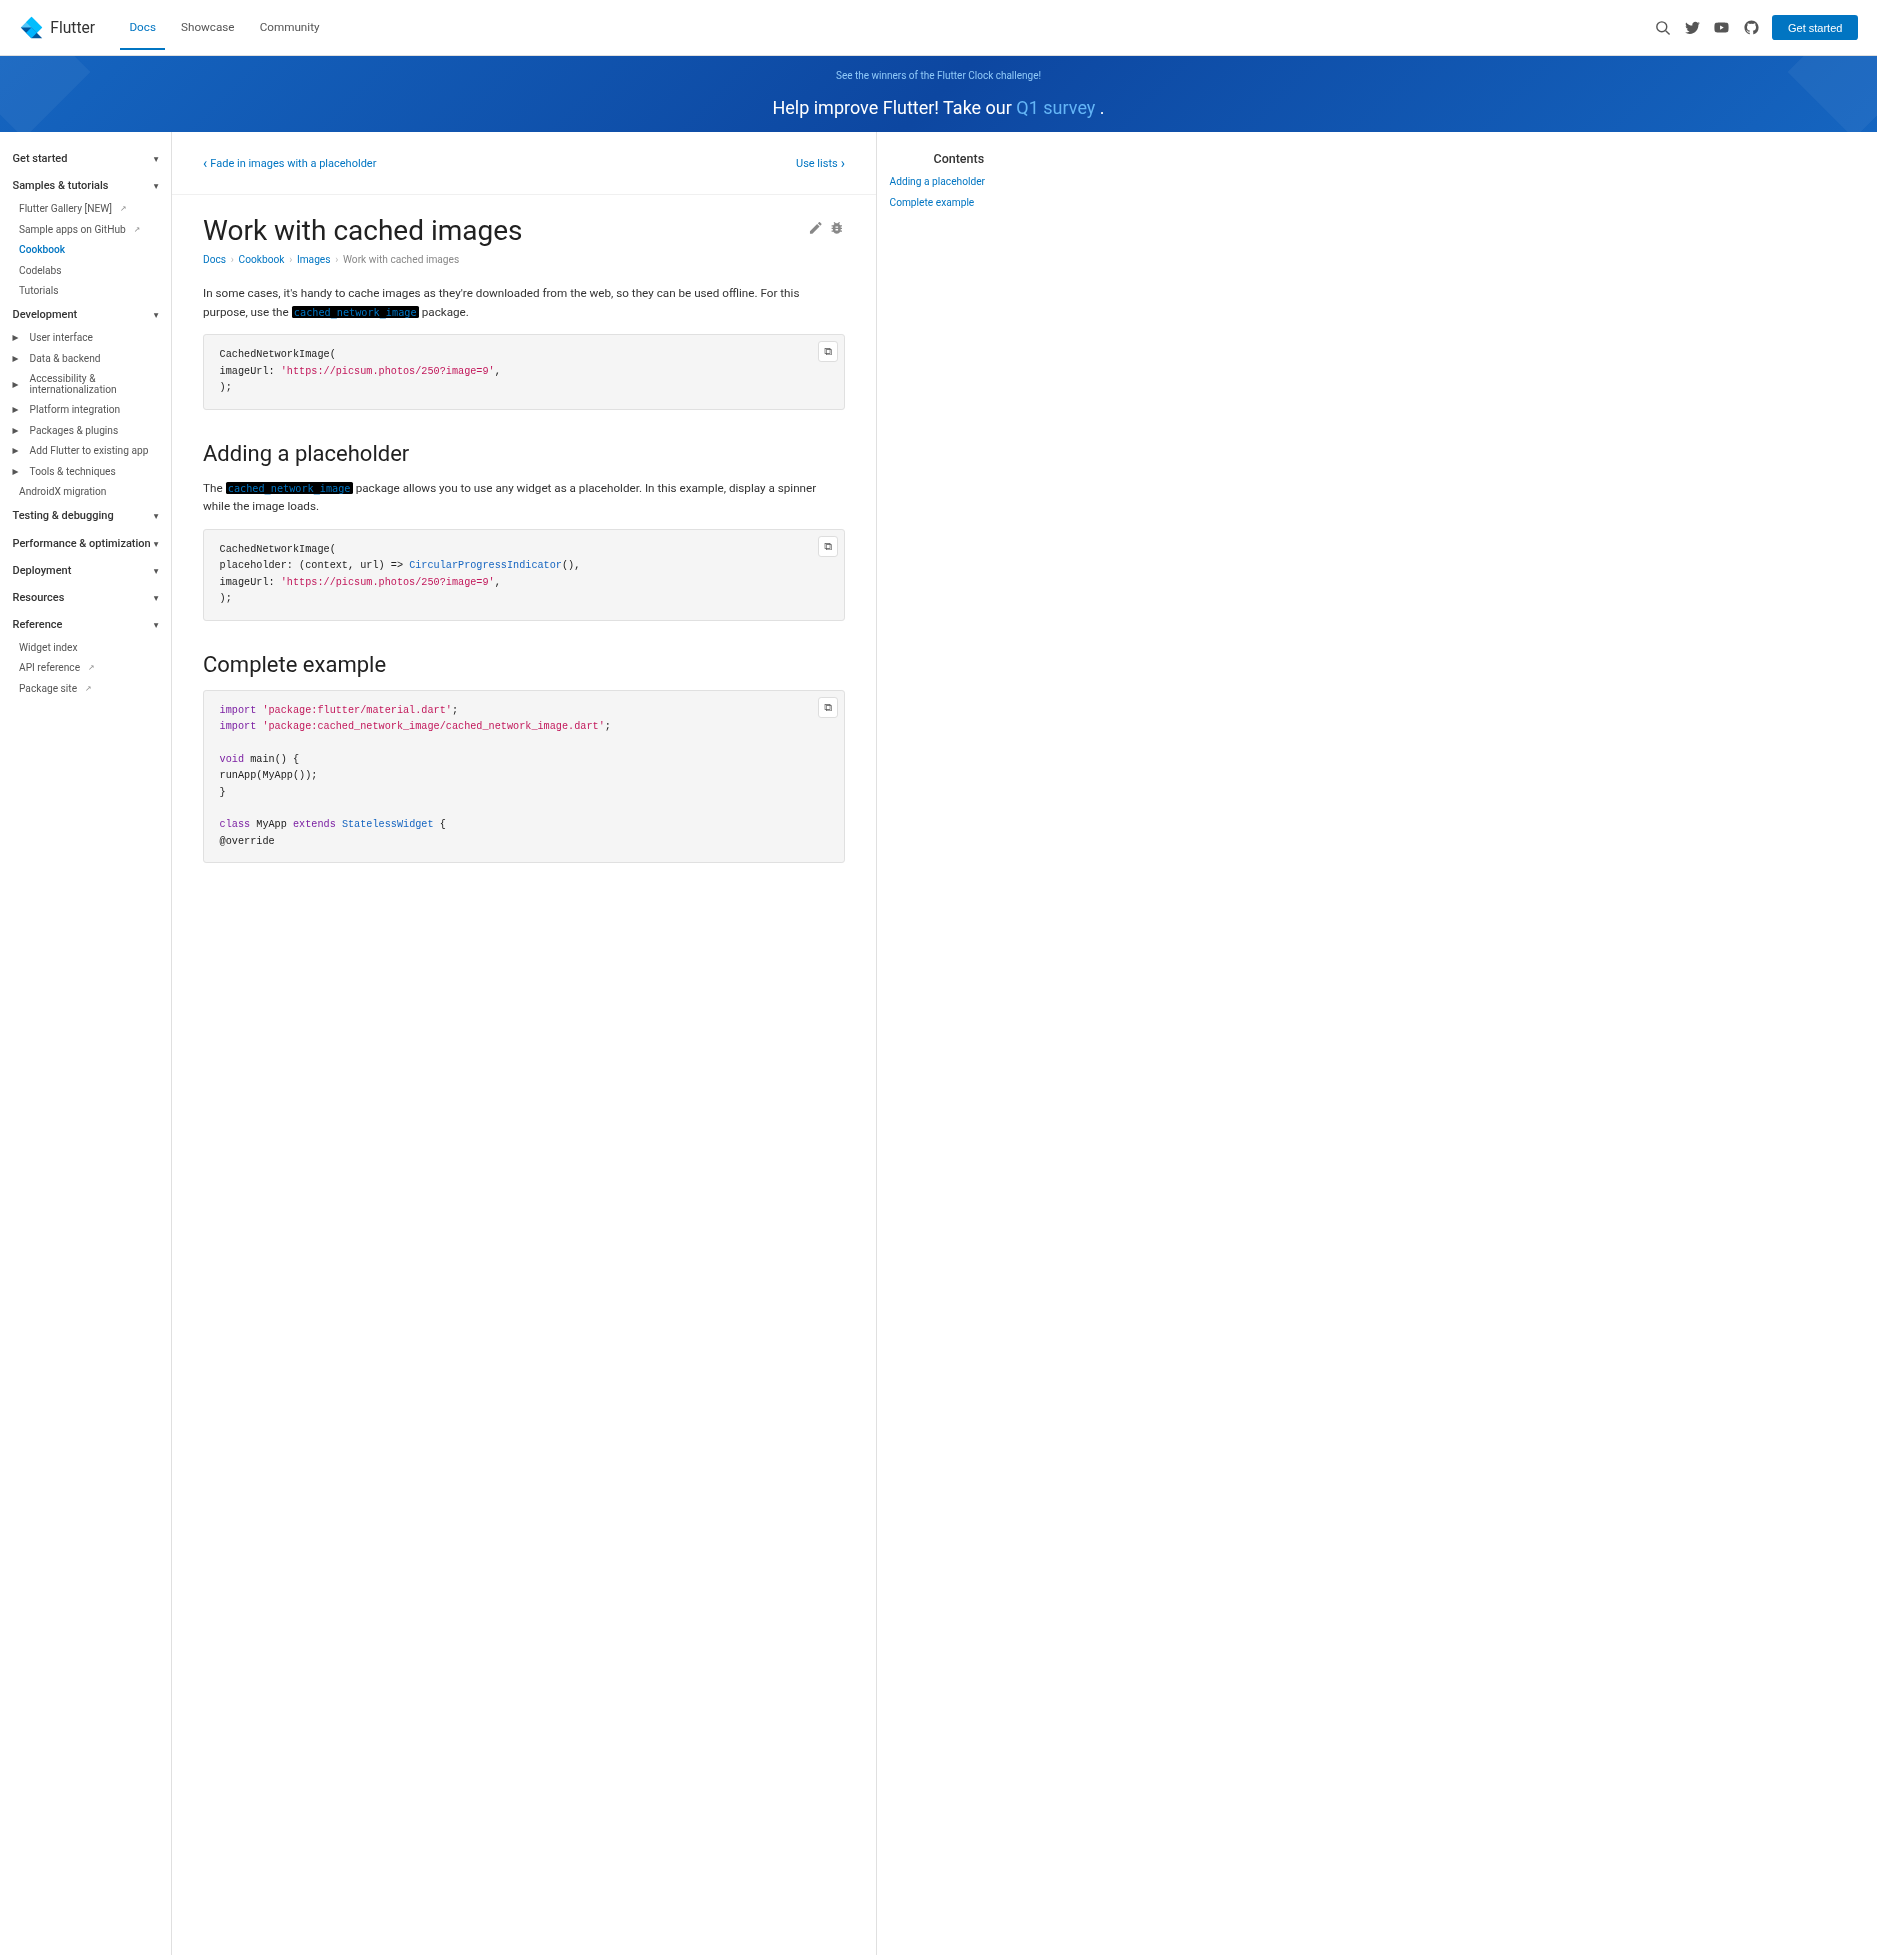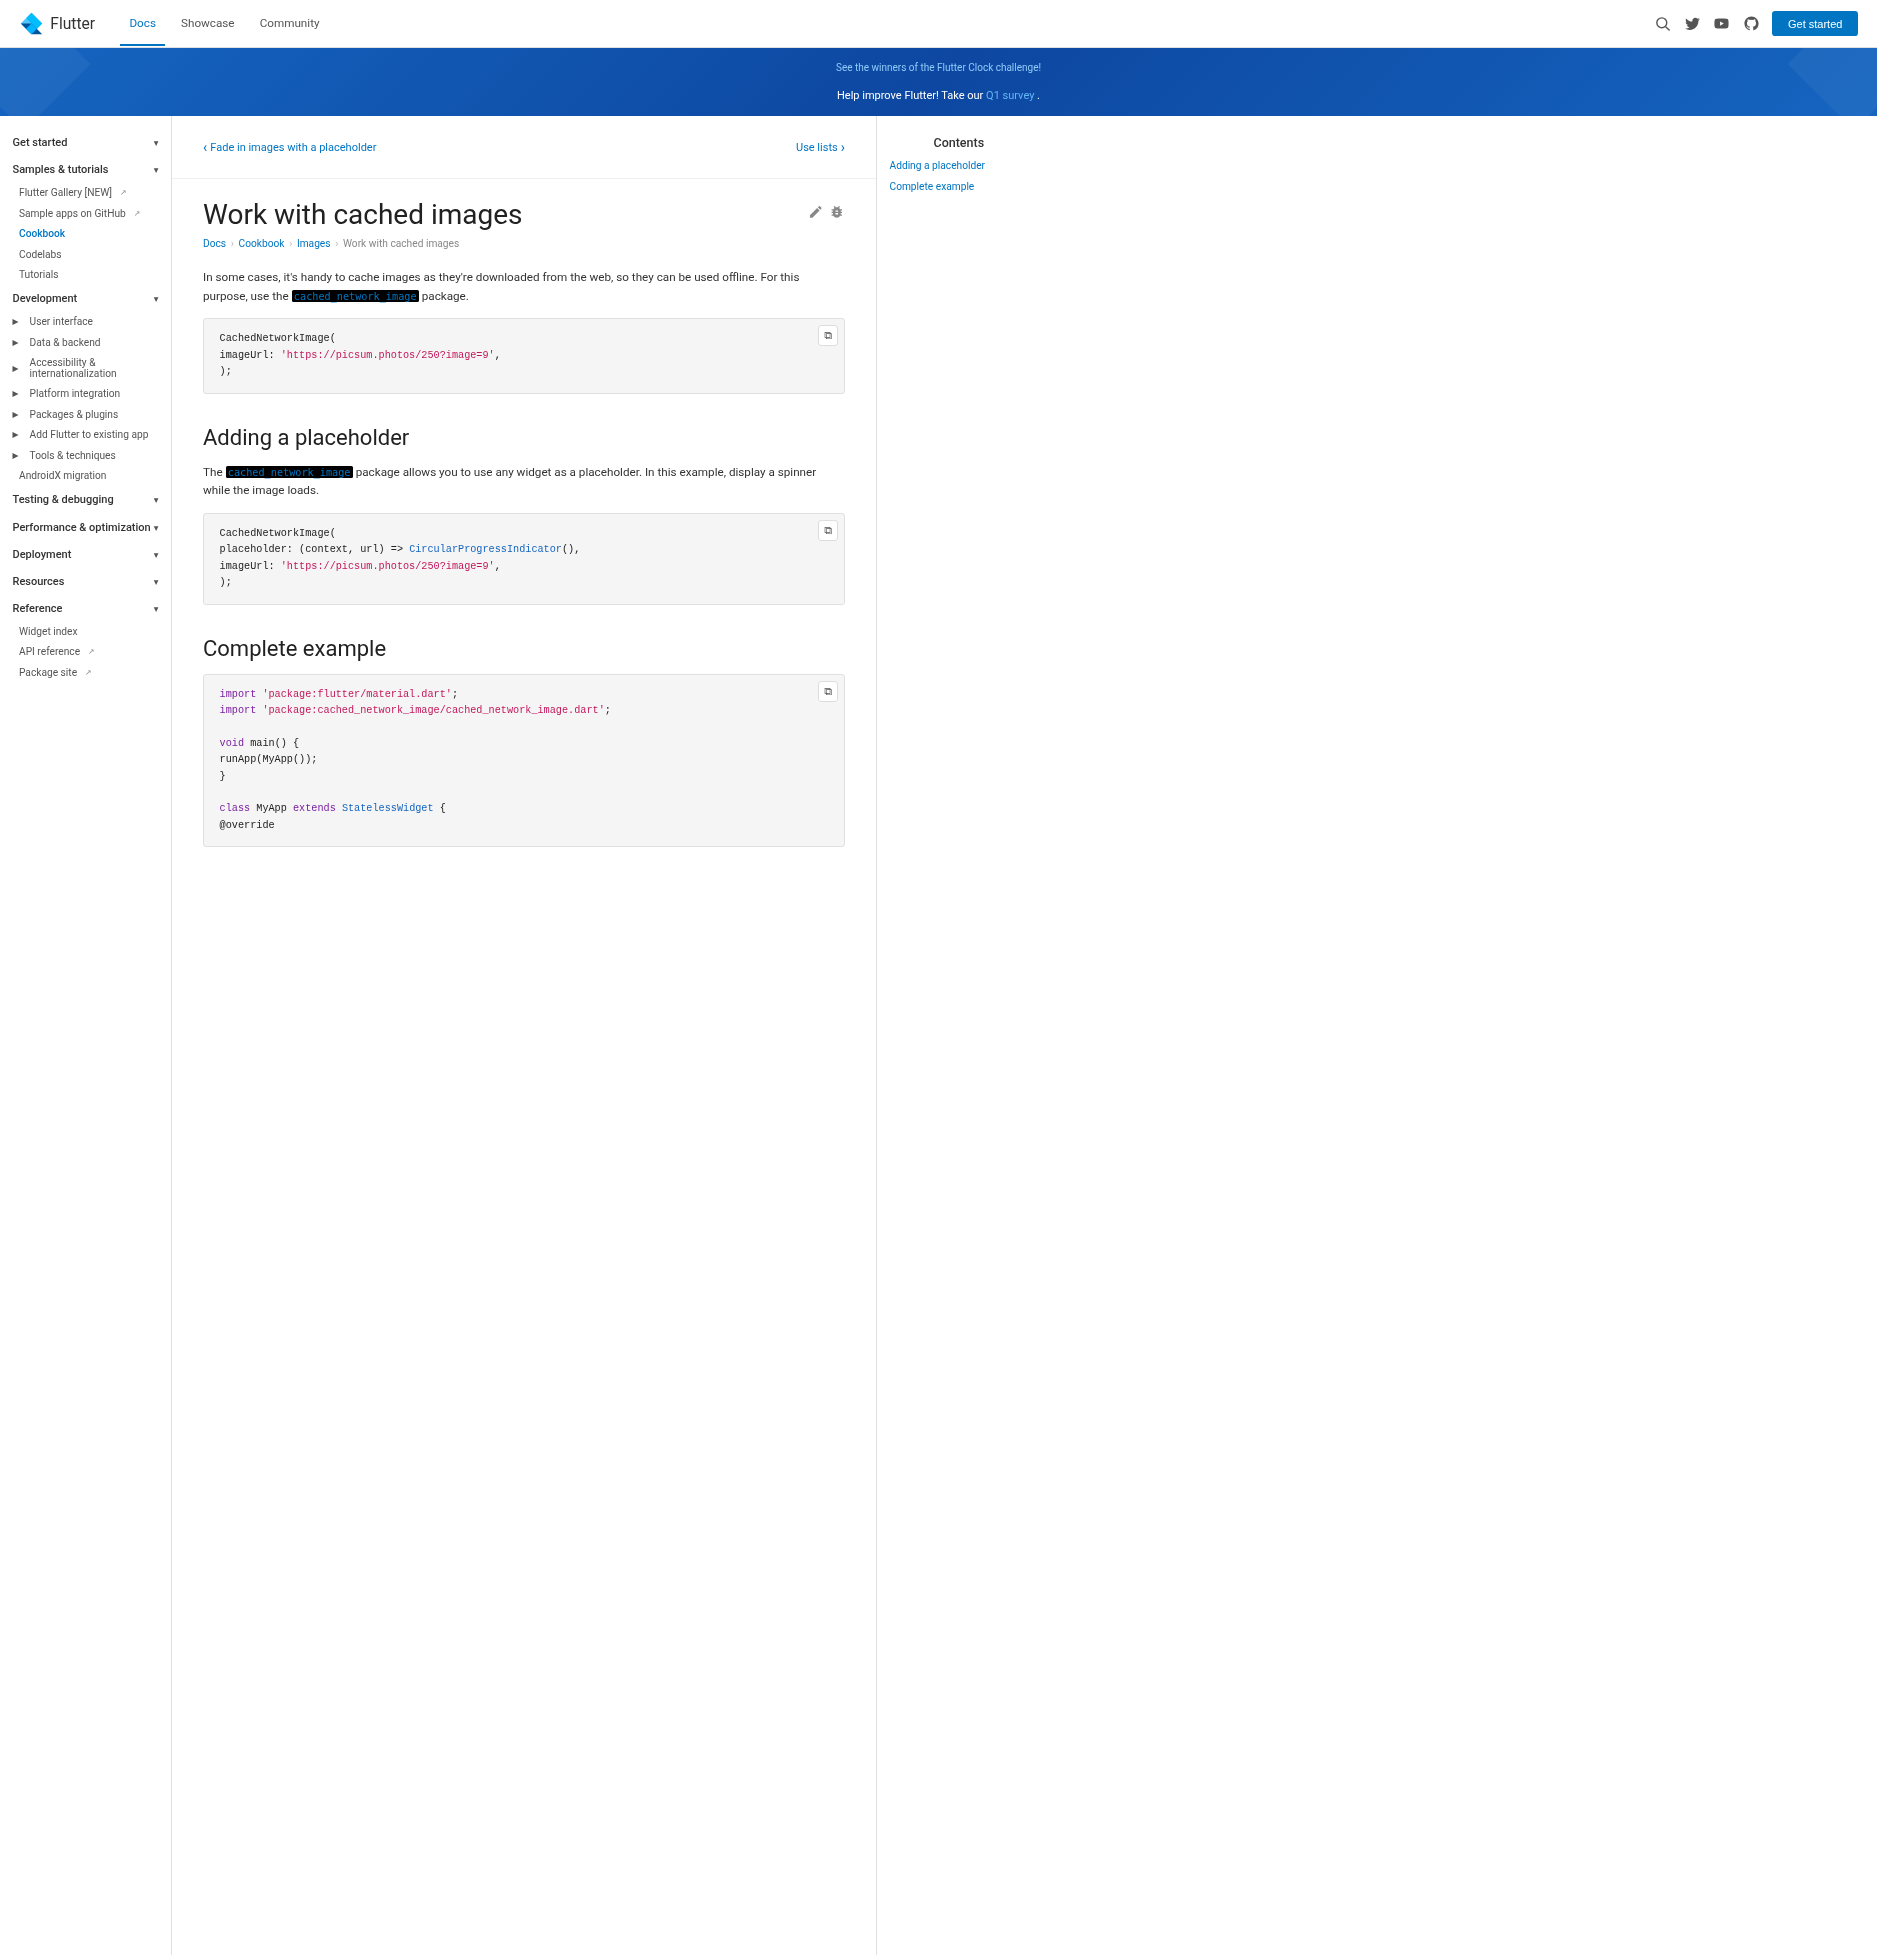--- a/index.html
+++ b/index.html
@@ -2,21 +2,21 @@
 <html style="font-size:12.5px"><head>
   <meta charset="utf-8">
   <style>
     * { box-sizing: border-box; margin: 0; padding: 0; }
     body { font-family: 'Roboto', Arial, sans-serif; font-size: 11px; color: #333; background: #fff; }
 
     
     .header {
       display: flex;
       padding: 0 19px;
-      height: 48px;
+      height: 56px;
       background: #fff;
       border-bottom: 0.8px solid #e0e0e0;
       position: sticky;
       top: 0;
       z-index: 100;
     }
     .header-logo {
       display: flex;
       align-items: center;
       gap: 6.3px;
@@ -87,21 +87,21 @@
       content: '';
       position: absolute;
       width: 94px;
       height: 94px;
       background: rgba(255,255,255,0.05);
       transform: rotate(45deg);
     }
     .banner::before { left: -23.5px; top: -31px; }
     .banner::after { right: -23.5px; top: -31px; }
     .banner-line1 { font-size: 10px; color: #90caf9; margin-bottom: 12px; }
-    .banner-line2 { font-size: 11px; color: #fff; margin-top: 16px; }
+    .banner-line2 { font-size: 18px; color: #fff; margin-top: 16px; }
     .banner-link { color: #64b5f6; text-decoration: none; }
 
     
     .page-layout {
       display: flex;
       min-height: calc(100vh - 44px);
     }
 
     
     .sidebar {

